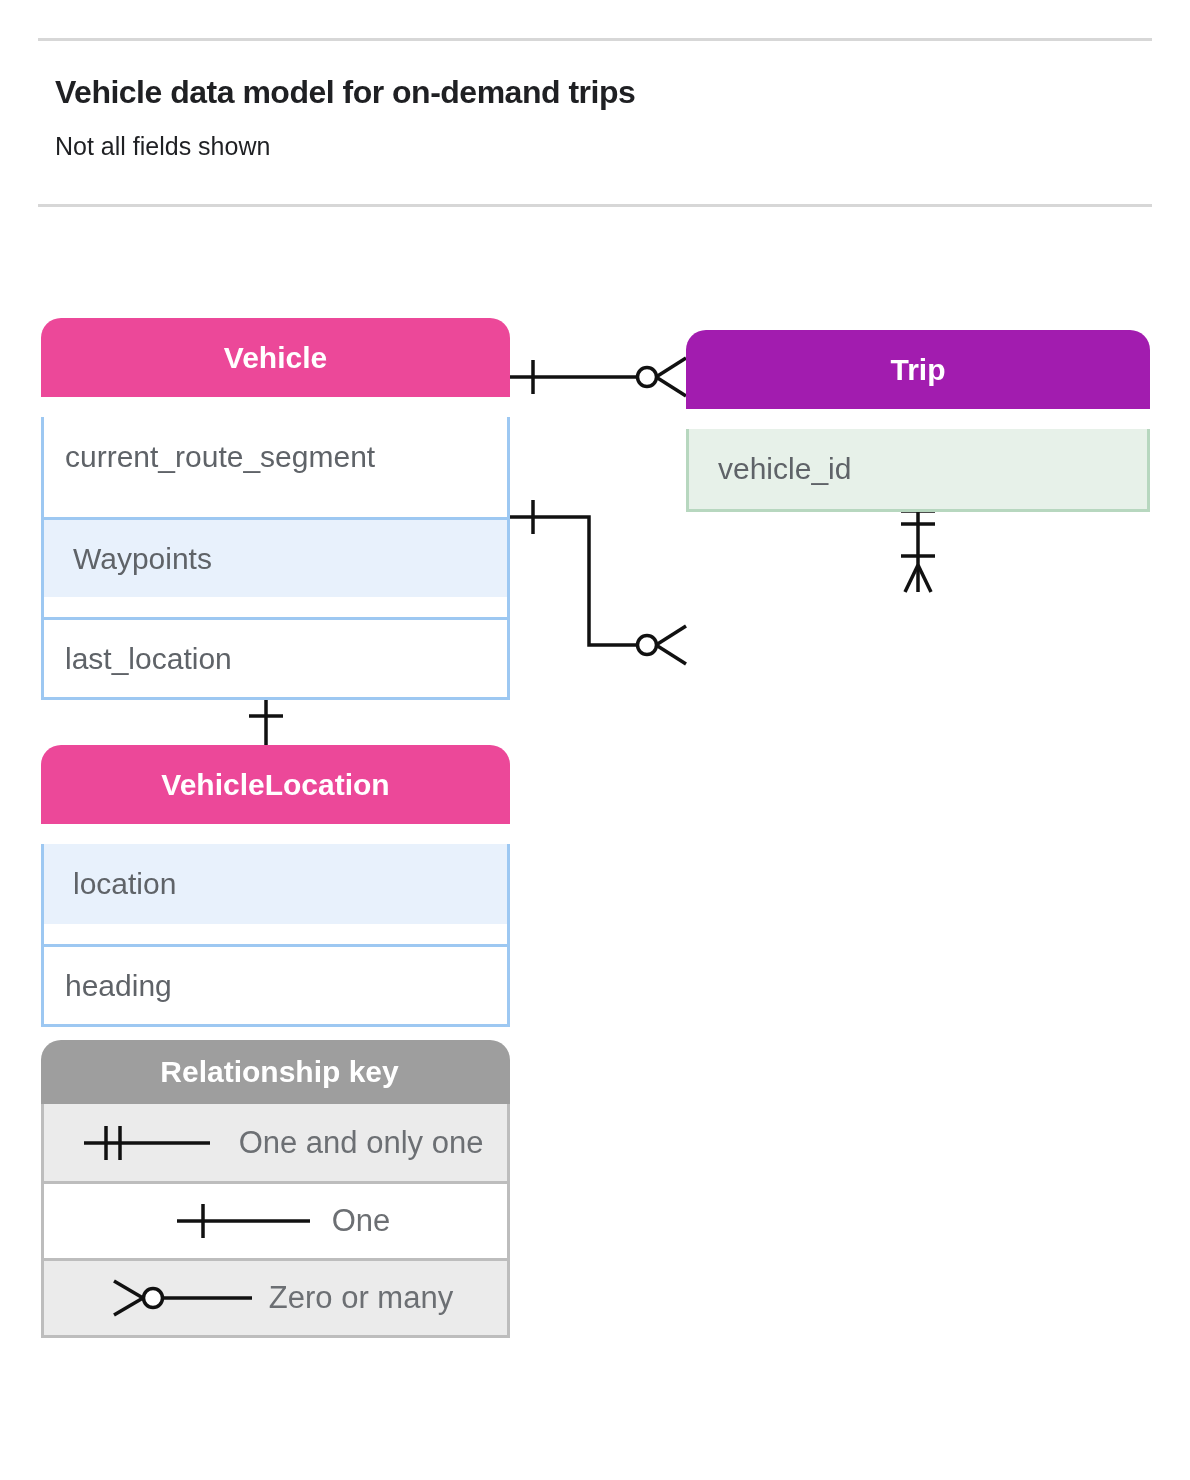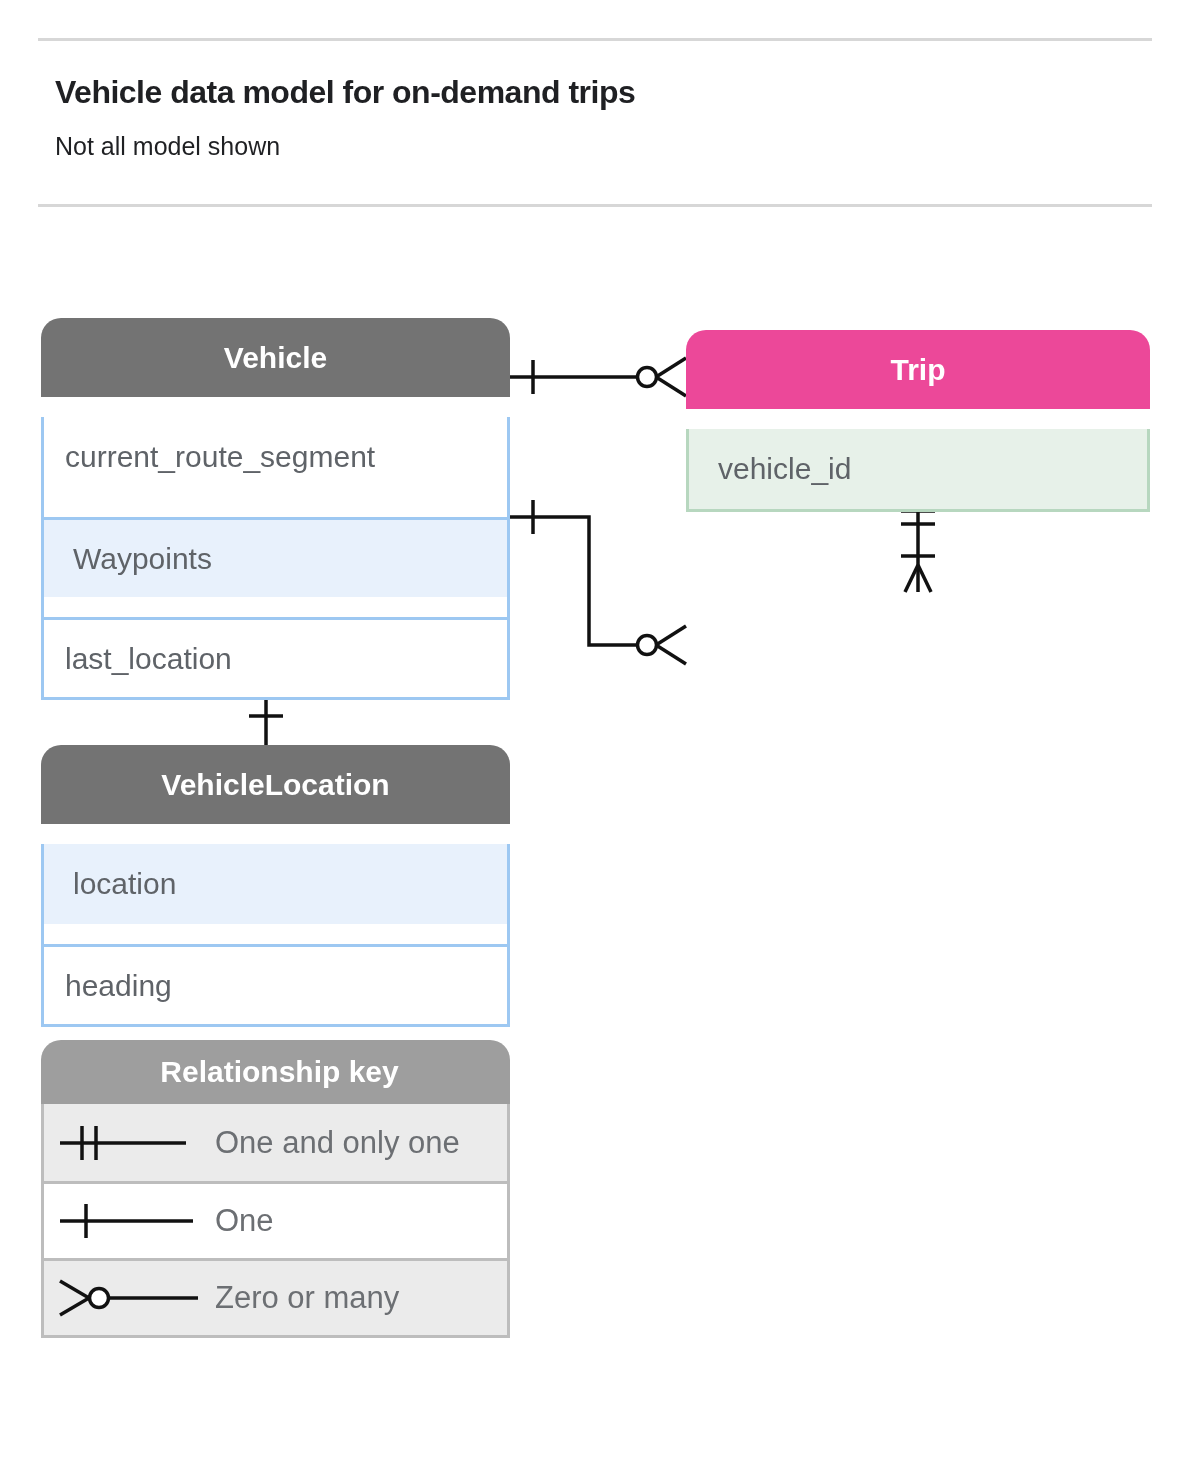--- a/index.html
+++ b/index.html
@@ -19,47 +19,47 @@
   .ebody { border:3px solid var(--bc); border-top:none; background:#ffffff; box-sizing:border-box; }
   .trow {
     height:80px; box-sizing:border-box; display:flex; align-items:center;
     padding-left:21px; font-size:30px; color:#5f6368; background:#ffffff;margin-top:20px;
   }
   .trow + .trow { border-top:3px solid var(--bc); }
   .trow.hl { background:var(--hl);padding-left:29px; }
   .trow.ind { padding-left:52px; }
 
   .t-blue   { --bc:#9dc8f2; --hl:#e8f1fc; }
-  .t-blue   .ehead { background:#737373;align-items:center; }
+  .t-blue   .ehead { background:#ec4899;align-items:center; }
   .t-green  { --bc:#b7d7bf; --hl:#e7f1e9; }
-  .t-green  .ehead { background:#ec4899; }
+  .t-green  .ehead { background:#a21caf; }
   .t-orange { --bc:#f9c468; --hl:#fdf3e2; }
   .t-orange .ehead { background:#f89b1d; }
 
   
   .t-gray { --bc:#bdbdbd; --hl:#ebebeb; }
   .t-gray .ehead { background:#9e9e9e; height:64px;padding-left:8px; }
   .krow {
-    height:77px; box-sizing:border-box; display:flex; align-items:center; background:#ffffff;
+    height:77px; box-sizing:border-box; display:flex; align-items:center; background:#ffffff;justify-content:center;
   }
   .krow + .krow { border-top:3px solid var(--bc); }
   .krow.hl { background:#ebebeb; }
   .ksym { margin-left:14px; width:145px; height:56px; flex:0 0 auto; }
   .klabel { margin-left:12px; font-size:31px; color:#6c6f73; white-space:nowrap; }
 
   #connectors { position:absolute; left:0; top:0; pointer-events:none; }
 </style>
 </head>
 <body>
 
 <div id="page">
 
   <div class="divider" style="top:38px;"></div>
   <div id="title">Vehicle data model for on-demand trips</div>
-  <div id="subtitle">Not all model shown</div>
+  <div id="subtitle">Not all fields shown</div>
   <div class="divider" style="top:204px;"></div>
 
   <svg id="connectors" width="1190" height="1480" viewBox="0 0 1190 1480">
     <g stroke="#111111" stroke-width="3.5" fill="none">
       <line x1="510" y1="377" x2="637" y2="377"></line>
       <line x1="533" y1="360" x2="533" y2="394"></line>
       <circle cx="647" cy="377" r="9.5" fill="#ffffff"></circle>
       <line x1="656" y1="377" x2="686" y2="358"></line>
       <line x1="656" y1="377" x2="686" y2="396"></line>
     </g>

